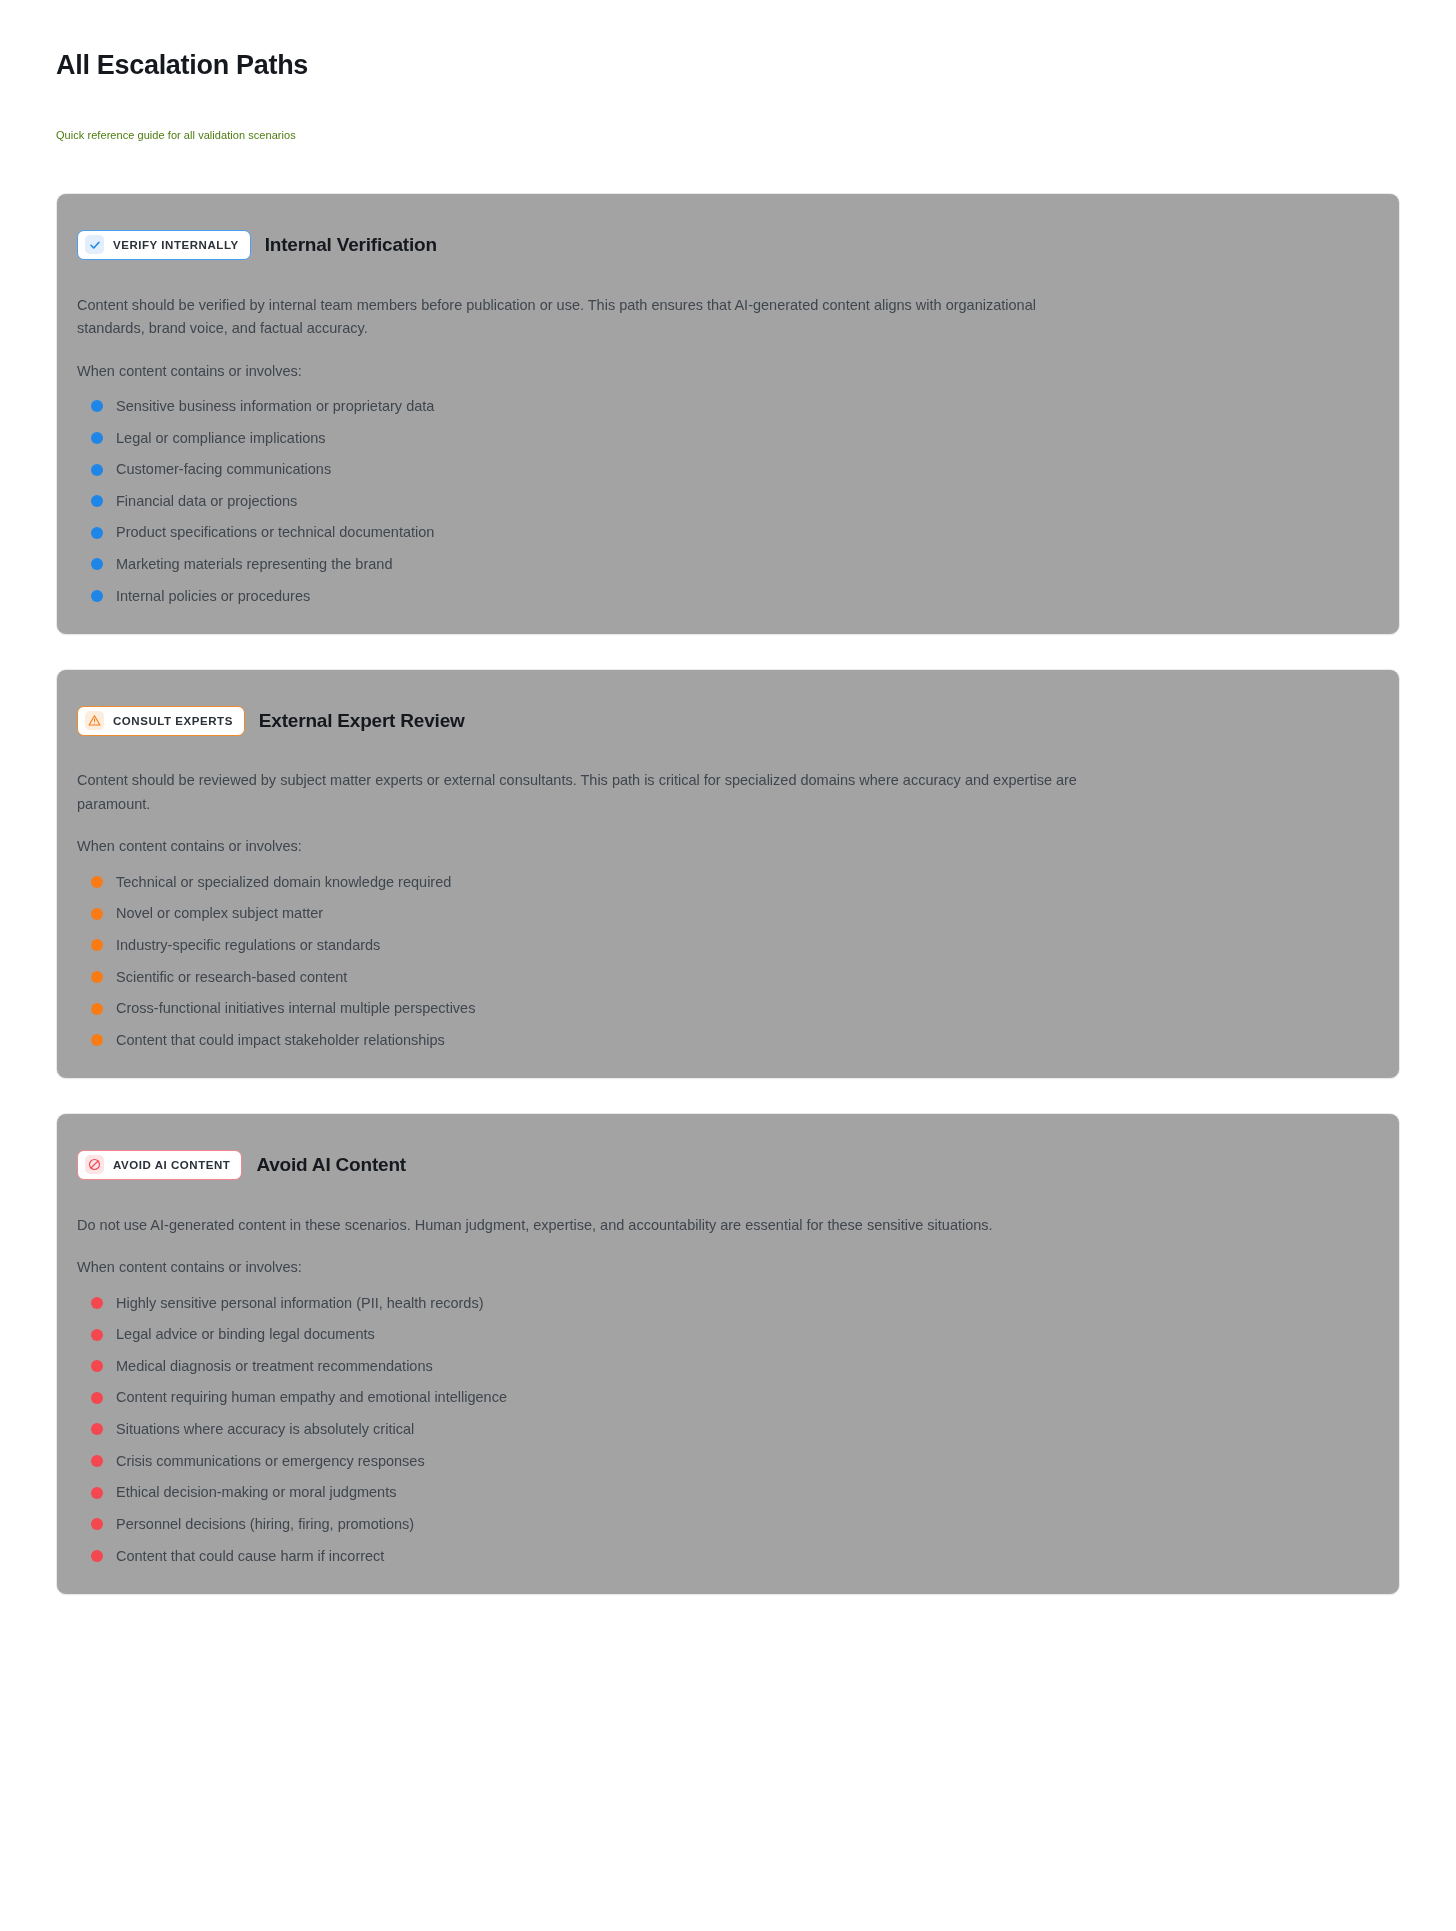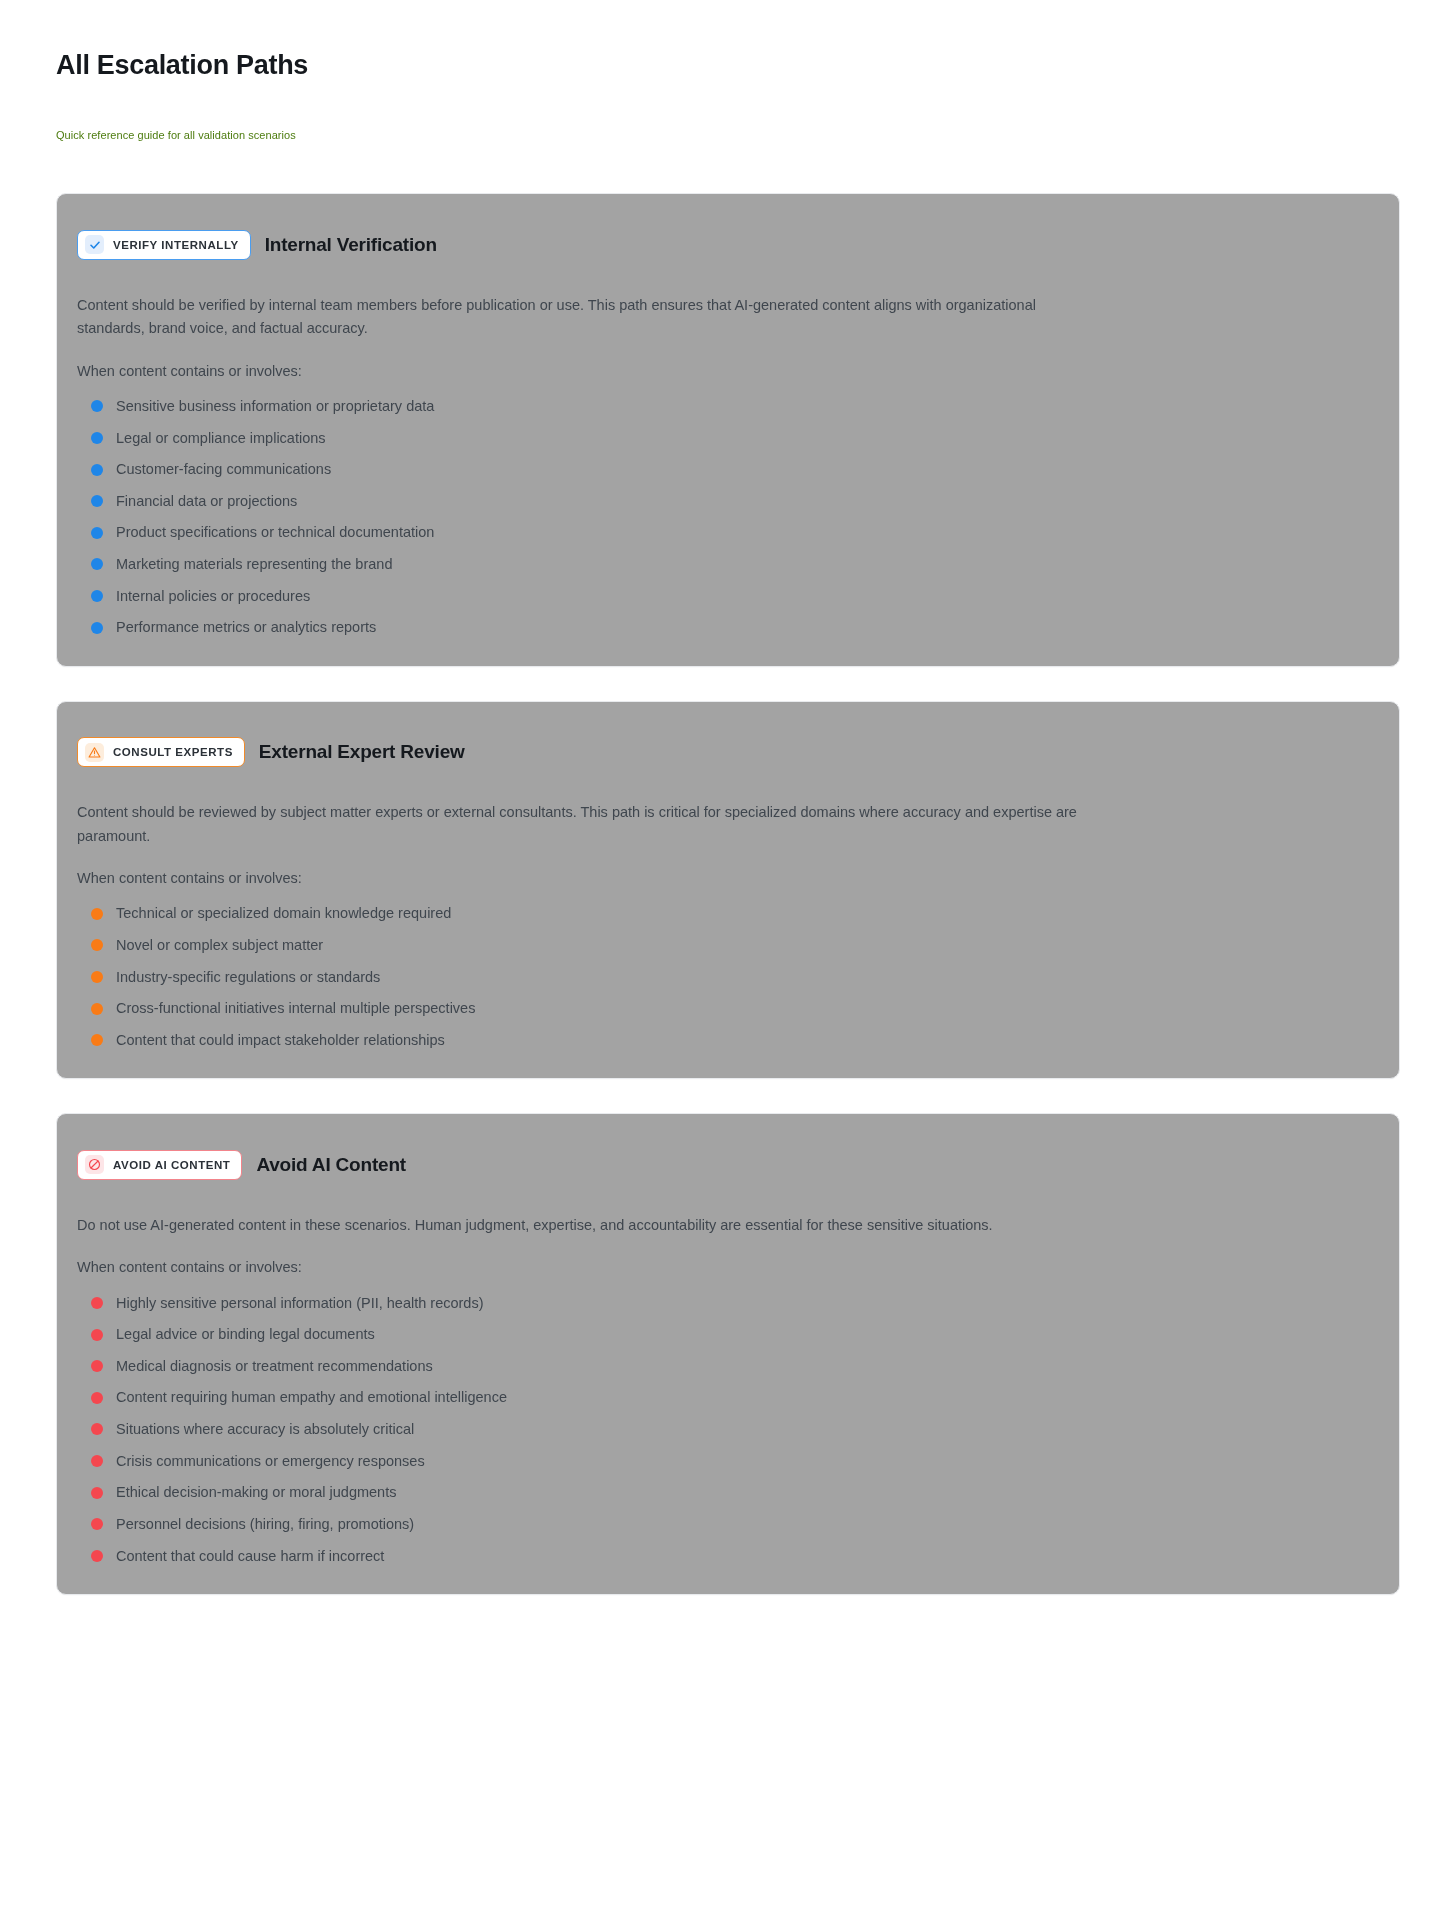--- a/index.html
+++ b/index.html
@@ -170,24 +170,20 @@
             <span class="dot blue"></span>
             <span class="bullet-text">Product specifications or technical documentation</span>
           </li>
           <li class="bullet-item">
             <span class="dot blue"></span>
             <span class="bullet-text">Marketing materials representing the brand</span>
           </li>
           <li class="bullet-item">
             <span class="dot blue"></span>
             <span class="bullet-text">Internal policies or procedures</span>
-          </li>
-          <li class="bullet-item">
-            <span class="dot blue"></span>
-            <span class="bullet-text">Performance metrics or analytics reports</span>
           </li>
         </ul>
       </section>
       <section class="card">
         <div class="card-header">
           <span class="badge orange">
             <span class="badge-icon orange">
               <svg width="13" height="13" viewBox="0 0 24 24" fill="none" stroke="#f97b16" stroke-width="2.1" stroke-linecap="round" stroke-linejoin="round">
                 <path d="M12 3.2 L22 20.3 L2 20.3 Z"></path>
                 <line x1="12" y1="9.2" x2="12" y2="14"></line>
@@ -208,20 +204,24 @@
           <li class="bullet-item">
             <span class="dot orange"></span>
             <span class="bullet-text">Novel or complex subject matter</span>
           </li>
           <li class="bullet-item">
             <span class="dot orange"></span>
             <span class="bullet-text">Industry-specific regulations or standards</span>
           </li>
           <li class="bullet-item">
             <span class="dot orange"></span>
+            <span class="bullet-text">Scientific or research-based content</span>
+          </li>
+          <li class="bullet-item">
+            <span class="dot orange"></span>
             <span class="bullet-text">Cross-functional initiatives internal multiple perspectives</span>
           </li>
           <li class="bullet-item">
             <span class="dot orange"></span>
             <span class="bullet-text">Content that could impact stakeholder relationships</span>
           </li>
         </ul>
       </section>
       <section class="card">
         <div class="card-header">

